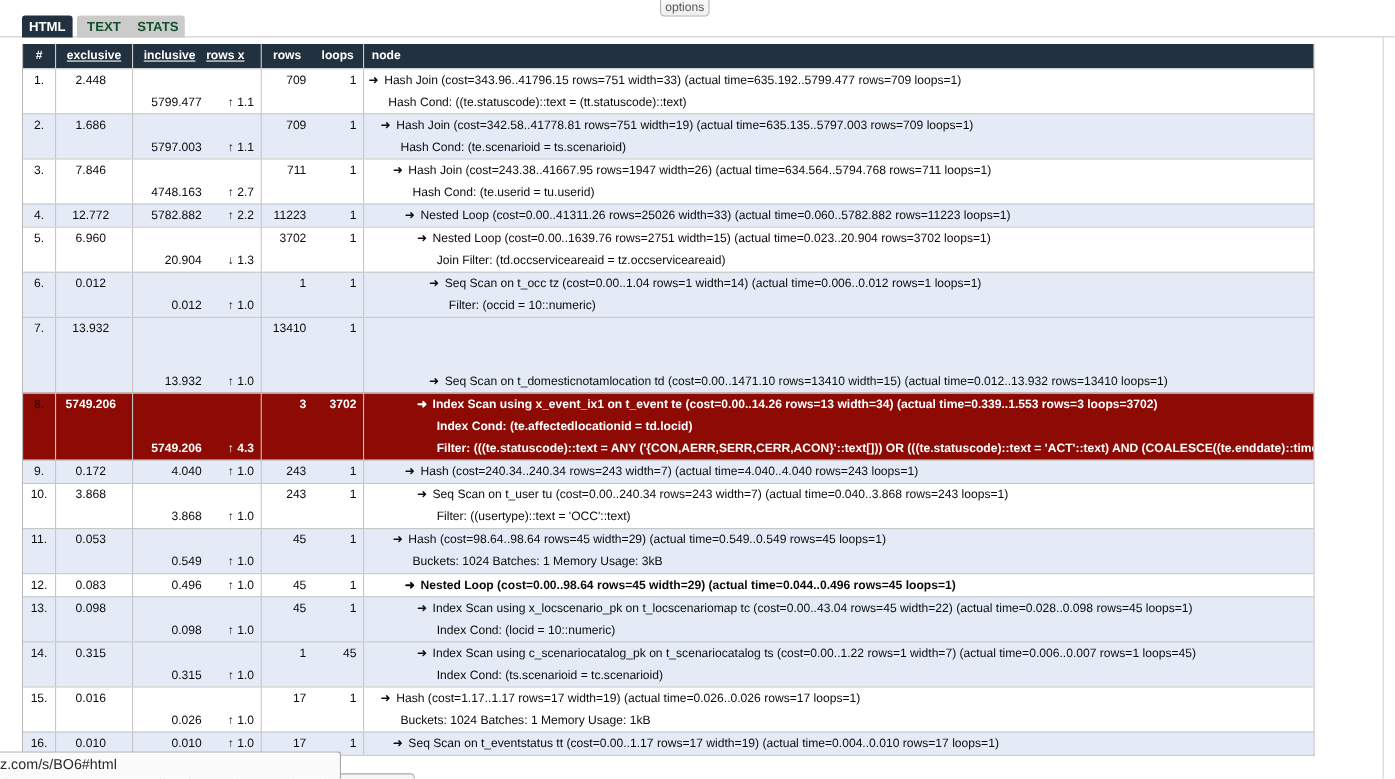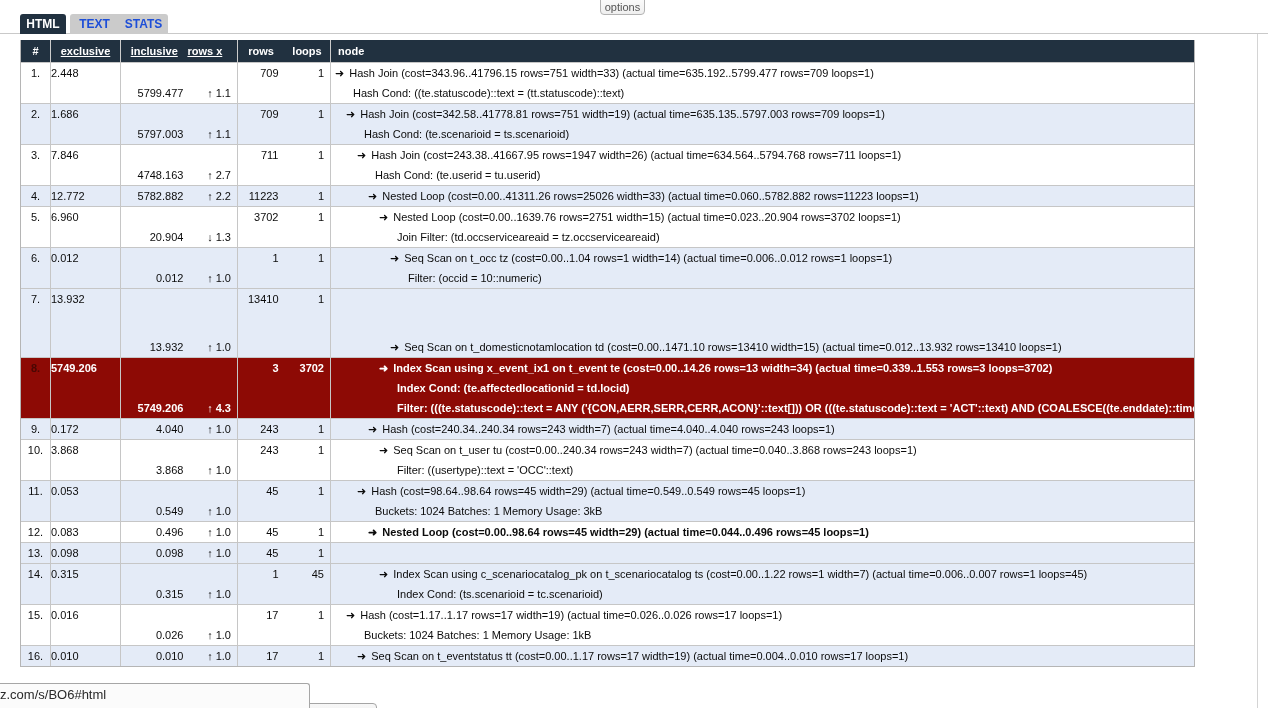--- a/index.html
+++ b/index.html
@@ -19,21 +19,21 @@
     color:#555;font-size:11px;text-align:center;line-height:22px;cursor:pointer;
   }
   
   .tabline{position:absolute;left:0;top:33px;width:1268px;height:1px;background:#c9c9c9;}
   .tab{position:absolute;top:14px;height:20px;line-height:20px;font-size:12px;font-weight:bold;
        text-align:center;border-radius:3px 3px 0 0;z-index:2;cursor:pointer;}
   .tab-active{left:20px;width:46px;background:var(--header-bg);color:#fff;}
   .tab-group{position:absolute;left:70px;top:14px;width:98px;height:20px;z-index:2;
        background:var(--tab-inactive-bg);border-radius:3px 3px 0 0;display:flex;}
   .tab-group .tab-in{flex:1;height:20px;line-height:20px;font-size:12px;font-weight:bold;
-       color:#1d4ed8;text-align:center;cursor:pointer;}
+       color:#14532d;text-align:center;cursor:pointer;}
   
   .page-edge{position:absolute;left:1257px;top:34px;width:1px;height:674px;background:#d4d4d4;}
   
   .plan{position:absolute;left:20px;top:40px;width:1175px;
         border:1px solid #b5b5b5;border-top:none;background:#fff;}
   .thead{display:flex;background:var(--header-bg);color:#fff;font-weight:bold;height:22px;line-height:22px;}
   .thead .hc{border-right:1px solid #ccc;}
   .thead .hc:last-child{border-right:none;}
   .hc-num{width:30px;text-align:center;}
   .hc-ex{width:70px;text-align:center;}
@@ -42,21 +42,21 @@
   .hc-incrx .h2{width:50px;}
   .hc-rl{width:93px;display:flex;}
   .hc-rl .h1,.hc-rl .h2{flex:1;text-align:center;}
   .hc-node{flex:1;padding-left:7px;}
   .thead a{color:#fff;text-decoration:underline;cursor:pointer;}
   .trow{display:flex;border-top:1px solid var(--grid);background:#fff;}
   .trow.alt{background:var(--row-alt-bg);}
   .trow.hot{background:var(--highlight-bg);color:#fff;font-weight:bold;}
   .c{border-right:1px solid var(--grid);line-height:20px;}
   .c.num{width:30px;text-align:center;}
-  .c.ex{width:70px;text-align:left;padding-right:6px;}
+  .c.ex{width:70px;text-align:center;padding-right:6px;}
   .c.incrx{width:117px;display:flex;align-items:flex-end;}
   .c.incrx .inc{width:67px;text-align:right;padding-right:4px;}
   .c.incrx .rx{width:50px;text-align:right;padding-right:6px;}
   .c.rl{width:93px;display:flex;align-items:flex-start;}
   .c.rl .rws{width:47px;text-align:right;padding-right:6px;}
   .c.rl .lps{width:46px;text-align:right;padding-right:6px;}
   .c.node{flex:1;border-right:none;overflow:hidden;}
   .nline{height:20px;line-height:20px;white-space:nowrap;overflow:hidden;}
   .arrow{display:inline-block;margin-right:5px;}
   .trow.hot .c.num{color:#4a0703;}
@@ -296,20 +296,24 @@
         <div class="c num">13.</div>
         <div class="c ex">0.098</div>
         <div class="c incrx">
           <span class="inc">0.098</span>
           <span class="rx">↑ 1.0</span>
         </div>
         <div class="c rl">
           <span class="rws">45</span>
           <span class="lps">1</span>
         </div>
+        <div class="c node">
+          <div class="nline" style="padding-left: 48px;"><span class="arrow">➜</span><span>Index Scan using x_locscenario_pk on t_locscenariomap tc (cost=0.00..43.04 rows=45 width=22) (actual time=0.028..0.098 rows=45 loops=1)</span></div>
+          <div class="nline" style="padding-left: 66px;">Index Cond: (locid = 10::numeric)</div>
+        </div>
       </div>
       <div class="trow alt">
         <div class="c num">14.</div>
         <div class="c ex">0.315</div>
         <div class="c incrx">
           <span class="inc">0.315</span>
           <span class="rx">↑ 1.0</span>
         </div>
         <div class="c rl">
           <span class="rws">1</span>

